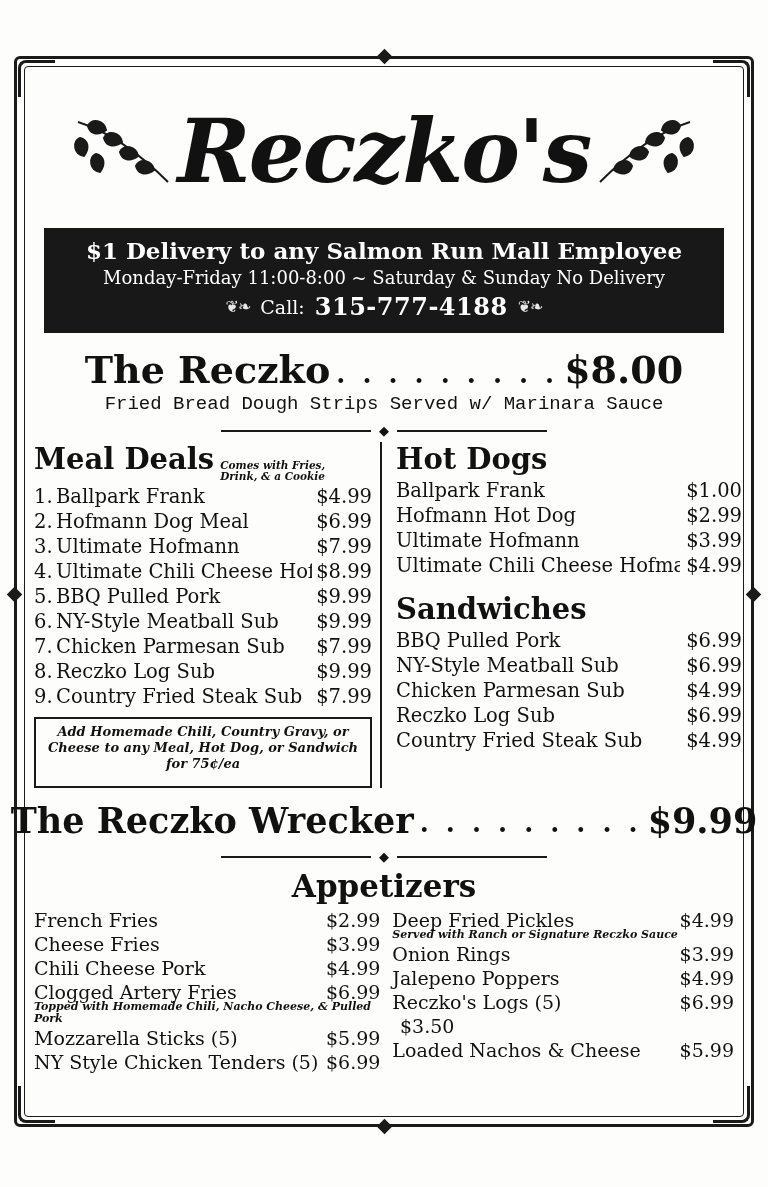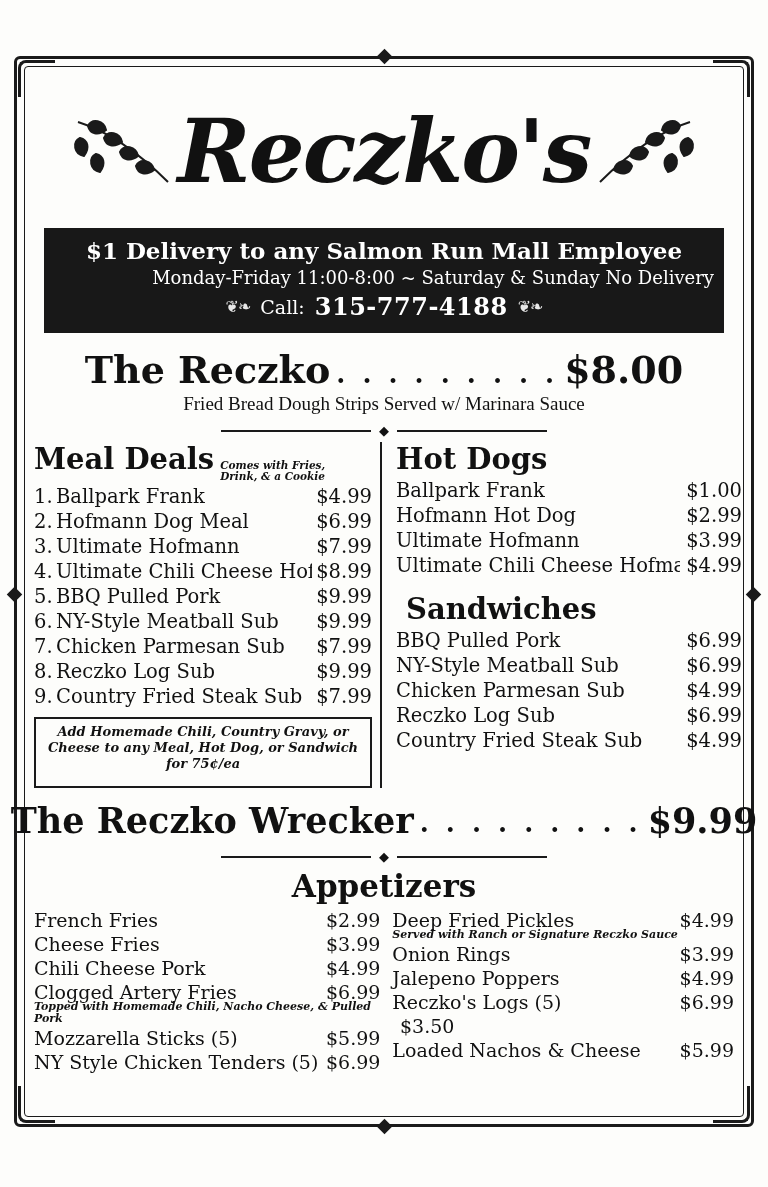--- a/index.html
+++ b/index.html
@@ -102,21 +102,20 @@
     font-weight: bold;
     font-size: 23px;
     letter-spacing: 0px;
     white-space: nowrap;
   }
   .banner-line2 {
     font-family: "DejaVu Serif", serif;
     font-size: 18px;
     margin-top: 3px;
     white-space: nowrap;
-    text-align: right;
   }
   .banner-line3 {
     font-family: "DejaVu Serif", serif;
     font-size: 19px;
     margin-top: 4px;
     display: flex;
     align-items: center;
     justify-content: center;
     gap: 10px;
   }
@@ -143,21 +142,21 @@
     gap: 6px;
     white-space: nowrap;
   }
   .dots {
     flex: 0 0 auto;
     letter-spacing: 4px;
     font-size: 26px;
     padding-bottom: 3px;
   }
   .feature-sub {
-    font-family: Liberation Serif, serif;
+    font-family: Liberation Mono, monospace;
     font-size: 19px;
     margin-top: 1px;
   }
 
   .rule {
     display: flex;
     align-items: center;
     justify-content: center;
     gap: 8px;
     margin: 8px 0 4px 0;
@@ -221,21 +220,21 @@
     border: 2px solid #1a1a1a;
     padding: 5px 8px 14px 8px;
     text-align: center;
     font-family: "DejaVu Serif", serif;
     font-weight: bold;
     font-style: italic;
     font-size: 13px;
     line-height: 16px;
   }
 
-  .sec-head.spaced { margin-top: 14px; margin-left: 10px; }
+  .sec-head.spaced { margin-top: 14px; }
 
   
   .wrecker {
     margin-top: 12px;
     text-align: center;
   }
   .wrecker-title {
     font-family: "DejaVu Serif", serif;
     font-weight: bold;
     font-size: 35px;

